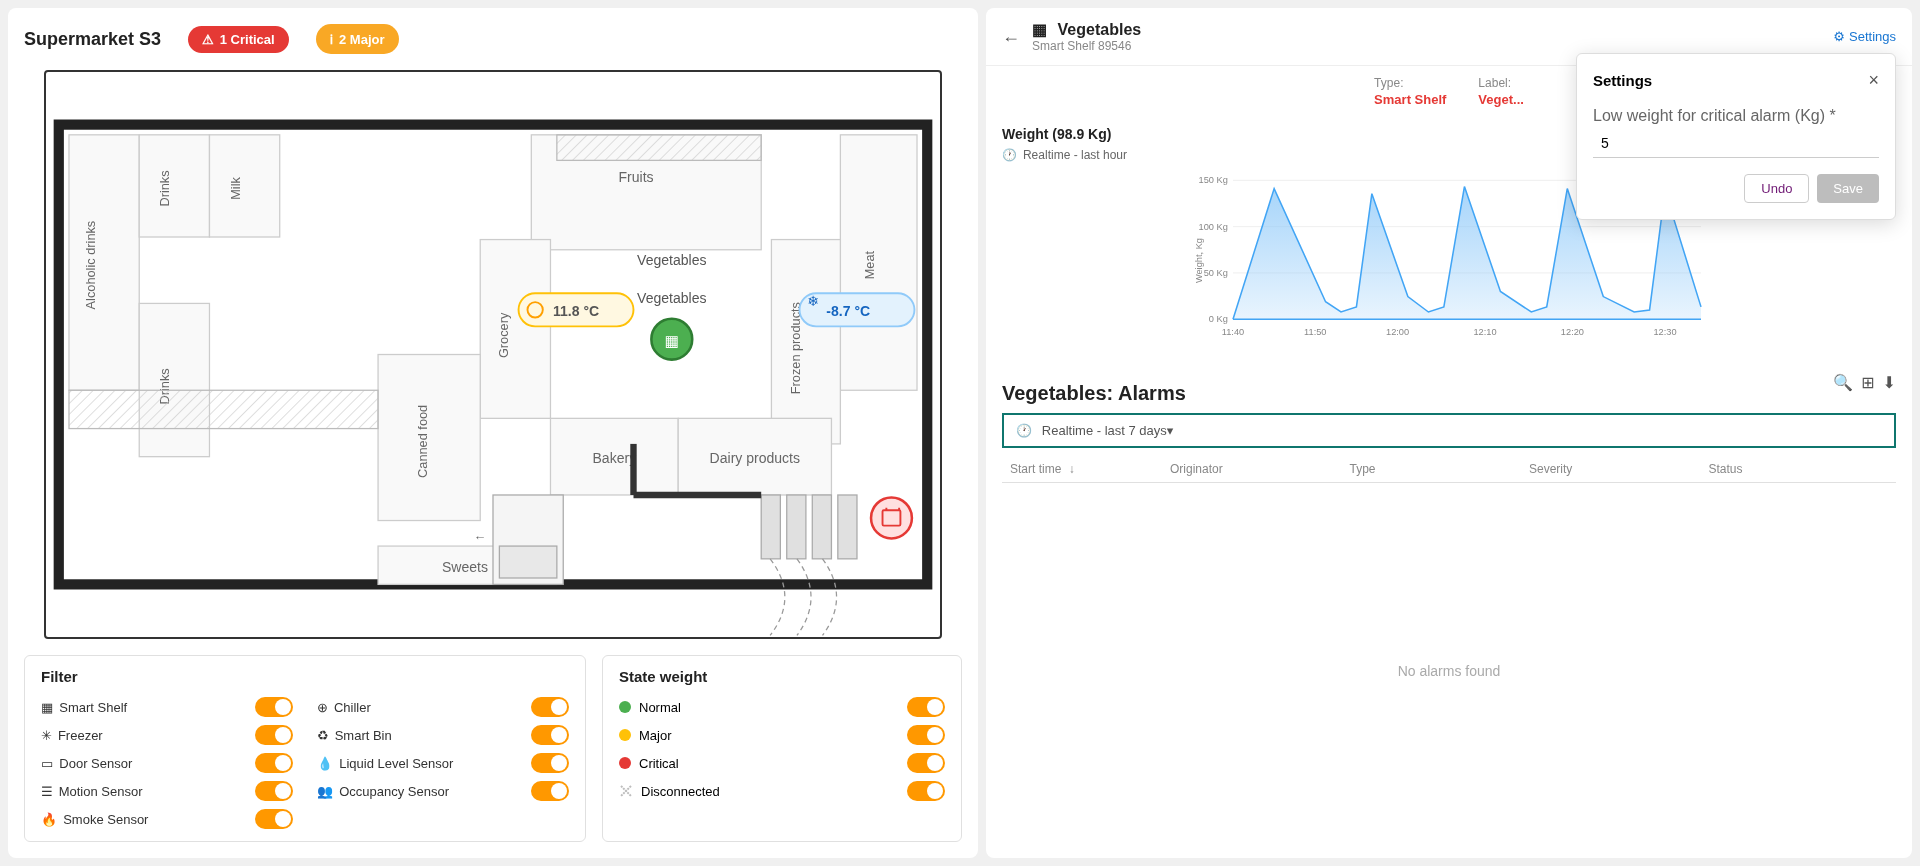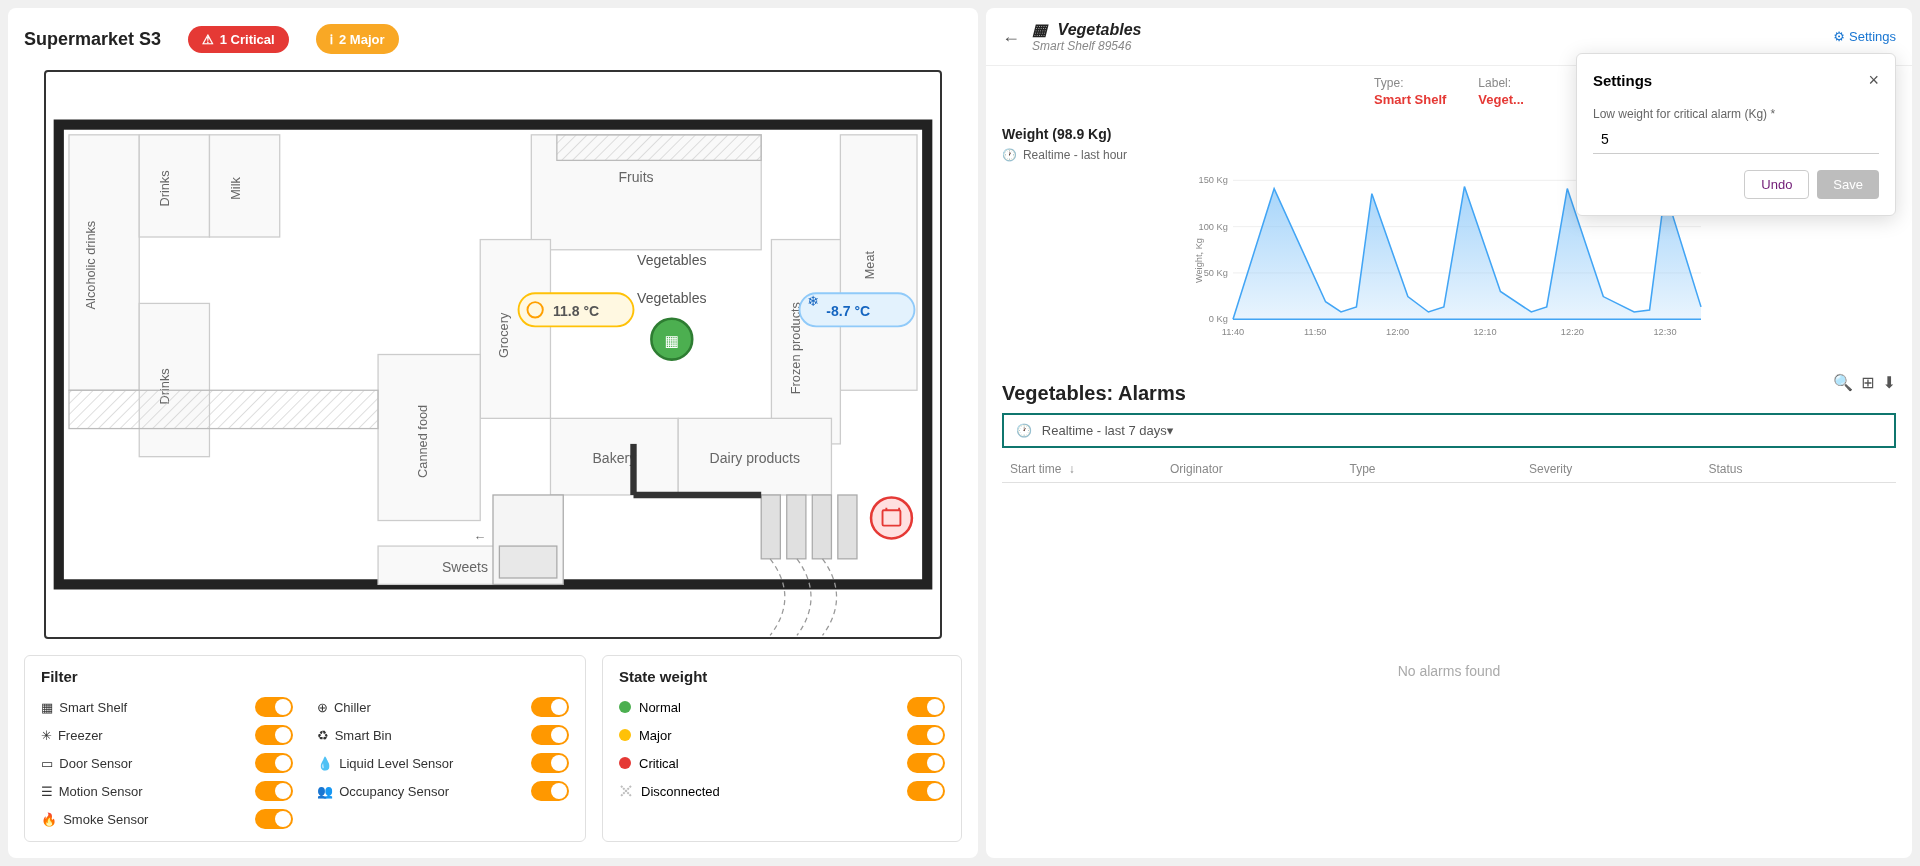--- a/index.html
+++ b/index.html
@@ -162,21 +162,21 @@
     }
     
     .back-btn {
       background: none;
       border: none;
       cursor: pointer;
       font-size: 18px;
       color: #555;
     }
     
-    .device-info { flex: 1; font-style: italic; }
+    .device-info { flex: 1; }
     .device-name { font-size: 16px; font-weight: bold; color: #222; }
     .device-id { font-size: 12px; color: #888; }
     
     .settings-btn {
       background: none;
       border: none;
       cursor: pointer;
       color: #1976d2;
       font-size: 13px;
       display: flex;
@@ -298,21 +298,21 @@
     
     .popup-close {
       background: none;
       border: none;
       cursor: pointer;
       font-size: 18px;
       color: #555;
     }
     
     .form-group { margin-bottom: 12px; }
-    .form-label { font-size: 12px; color: #666; margin-bottom: 4px; display: block; }
+    .form-label { font-size: 16px; color: #666; margin-bottom: 4px; display: block; }
     .form-input {
       width: 100%;
       padding: 6px 8px;
       border: none;
       border-bottom: 1px solid #ccc;
       font-size: 14px;
       outline: none;
     }
     
     .popup-actions {

